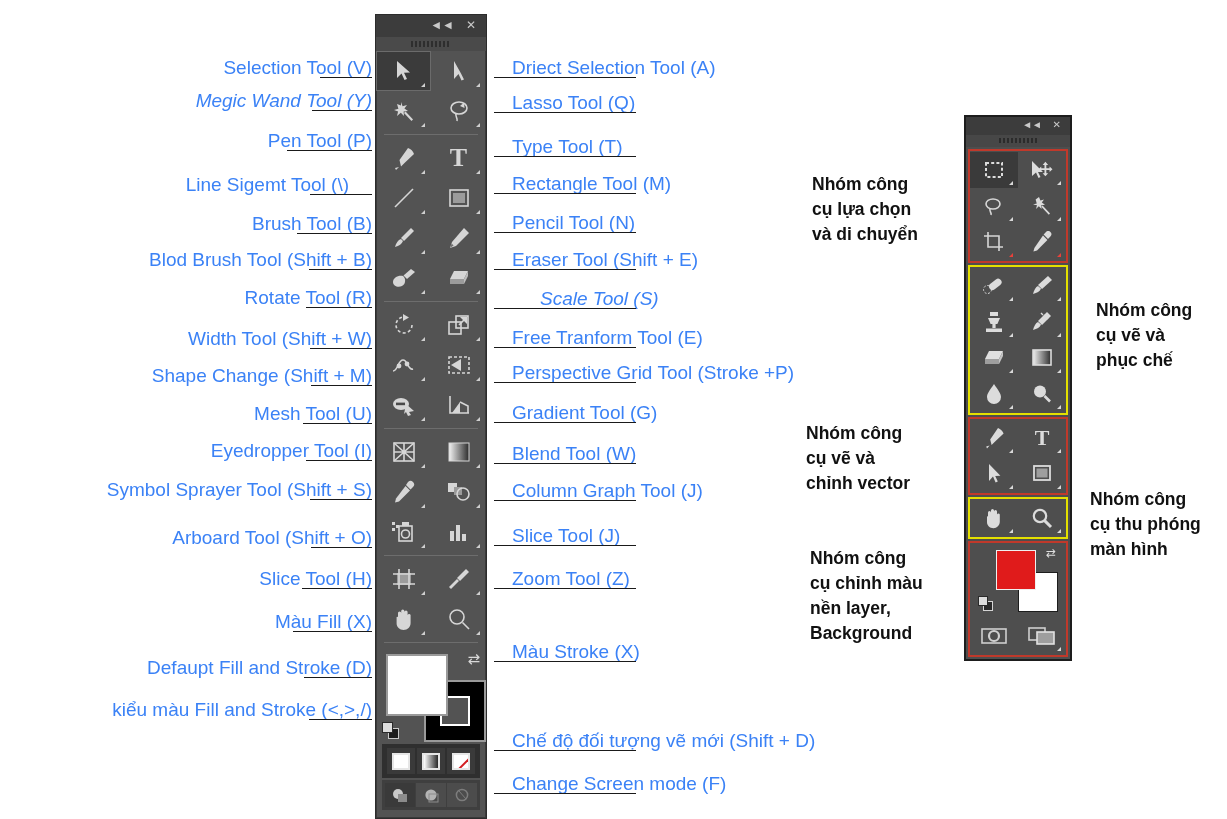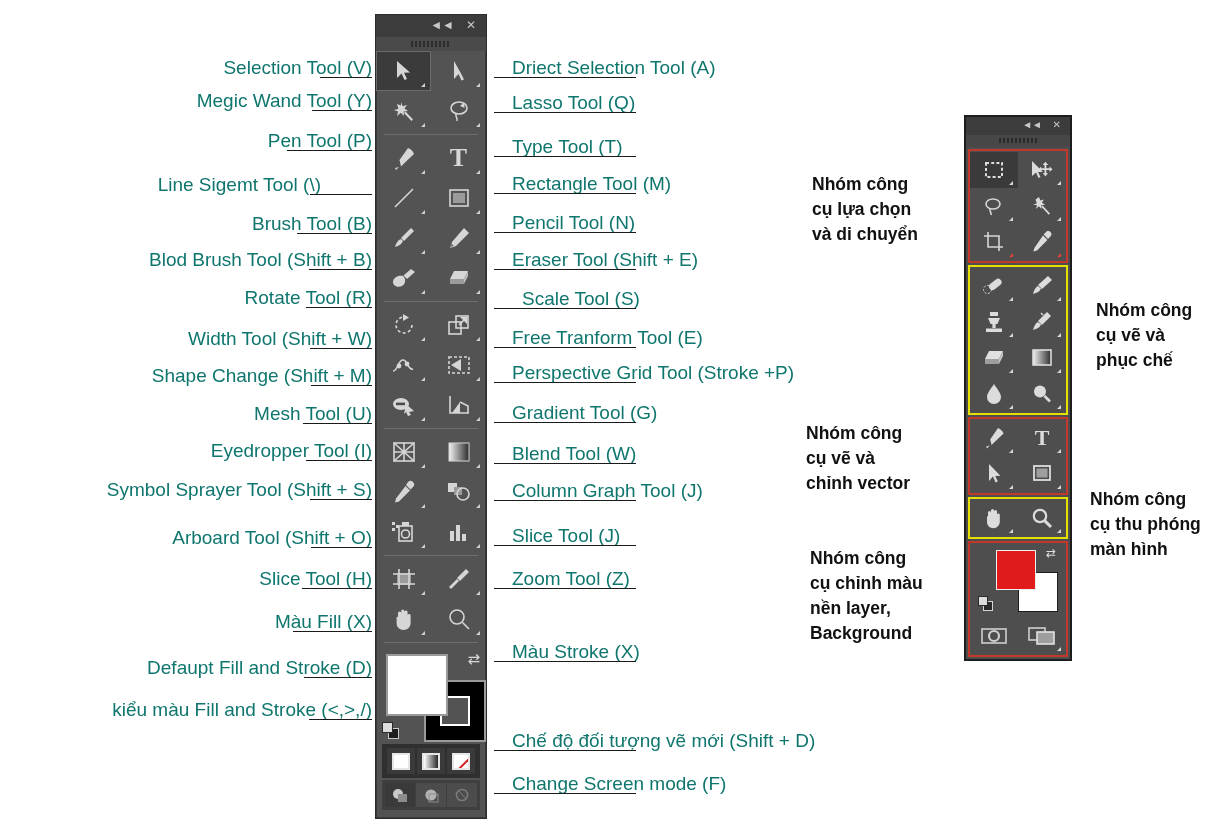--- a/index.html
+++ b/index.html
@@ -2,21 +2,21 @@
 <html><head>
 <meta charset="utf-8">
 <style>
   html,body{margin:0;padding:0;background:#ffffff;}
   body{width:1227px;height:819px;position:relative;overflow:hidden;
        font-family:"Liberation Sans","DejaVu Sans",sans-serif;color:#111;}
 
   .stage{position:absolute;left:0;top:0;width:1227px;height:819px;}
 
   
-  .lbl{position:absolute;font-size:19px;line-height:22px;white-space:nowrap;color:#0f766e;}
+  .lbl{position:absolute;font-size:19px;line-height:22px;white-space:nowrap;color:#3b82f6;}
   .lbl.right-al{text-align:right;}
   .leader{position:absolute;height:0;border-top:1.6px solid #1a1a1a;}
 
   
   .ai-bar{position:absolute;left:375px;top:14px;width:112px;height:805px;
           background:#535353;border:1px solid #2c2c2c;box-sizing:border-box;
           box-shadow:0 0 0 1px #3a3a3a inset;}
   .ai-title{position:absolute;left:0;top:0;width:100%;height:22px;background:#3c3c3c;}
   .ai-title .tbtn{position:absolute;top:4px;color:#c9c9c9;font-size:12px;line-height:12px;}
   .ai-grip{position:absolute;left:0;top:22px;width:100%;height:14px;background:#4a4a4a;}
@@ -89,25 +89,25 @@
   .ic-s{fill:none;stroke:#d6d6d6;stroke-width:1.6;}
 </style>
 </head>
 <body>
 
 <div class="stage">
 
   <div id="left-labels">
       <div class="lbl right-al" style="right: 855px; top: 57px;">Selection Tool (V)</div>
       <div class="leader" style="right: 855px; top: 77px; width: 52px;"></div>
-      <div class="lbl right-al" style="right: 855px; top: 90px;">Megic Wand Tool (Y)</div>
+      <div class="lbl right-al" style="right: 855px; top: 90px; font-style: italic;">Megic Wand Tool (Y)</div>
       <div class="leader" style="right: 855px; top: 110px; width: 60px;"></div>
       <div class="lbl right-al" style="right: 855px; top: 130px;">Pen Tool (P)</div>
       <div class="leader" style="right: 855px; top: 150px; width: 85px;"></div>
-      <div class="lbl right-al" style="right: 906px; top: 174px; text-align: right;">Line Sigemt Tool (\)</div>
+      <div class="lbl right-al" style="right: 878px; top: 174px; text-align: right;">Line Sigemt Tool (\)</div>
       <div class="leader" style="right: 855px; top: 194px; width: 62px;"></div>
       <div class="lbl right-al" style="right: 855px; top: 213px;">Brush Tool (B)</div>
       <div class="leader" style="right: 855px; top: 233px; width: 75px;"></div>
       <div class="lbl right-al" style="right: 855px; top: 249px;">Blod Brush Tool (Shift + B)</div>
       <div class="leader" style="right: 855px; top: 269px; width: 63px;"></div>
       <div class="lbl right-al" style="right: 855px; top: 287px;">Rotate Tool (R)</div>
       <div class="leader" style="right: 855px; top: 307px; width: 66px;"></div>
       <div class="lbl right-al" style="right: 855px; top: 328px;">Width Tool (Shift + W)</div>
       <div class="leader" style="right: 855px; top: 348px; width: 62px;"></div>
       <div class="lbl right-al" style="right: 855px; top: 365px;">Shape Change (Shift + M)</div>
@@ -136,21 +136,21 @@
       <div class="lbl" style="left: 512px; top: 92px;">Lasso Tool (Q)</div>
       <div class="leader" style="left: 494px; top: 112px; width: 142px;"></div>
       <div class="lbl" style="left: 512px; top: 136px;">Type Tool (T)</div>
       <div class="leader" style="left: 494px; top: 156px; width: 142px;"></div>
       <div class="lbl" style="left: 512px; top: 173px;">Rectangle Tool (M)</div>
       <div class="leader" style="left: 494px; top: 193px; width: 142px;"></div>
       <div class="lbl" style="left: 512px; top: 212px;">Pencil Tool (N)</div>
       <div class="leader" style="left: 494px; top: 232px; width: 142px;"></div>
       <div class="lbl" style="left: 512px; top: 249px;">Eraser Tool (Shift + E)</div>
       <div class="leader" style="left: 494px; top: 269px; width: 142px;"></div>
-      <div class="lbl" style="left: 522px; top: 288px;">Scale Tool (S)</div>
+      <div class="lbl" style="left: 540px; top: 288px; font-style: italic;">Scale Tool (S)</div>
       <div class="leader" style="left: 494px; top: 308px; width: 142px;"></div>
       <div class="lbl" style="left: 512px; top: 327px;">Free Tranform Tool (E)</div>
       <div class="leader" style="left: 494px; top: 347px; width: 142px;"></div>
       <div class="lbl" style="left: 512px; top: 362px;">Perspective Grid Tool (Stroke +P)</div>
       <div class="leader" style="left: 494px; top: 382px; width: 142px;"></div>
       <div class="lbl" style="left: 512px; top: 402px;">Gradient Tool (G)</div>
       <div class="leader" style="left: 494px; top: 422px; width: 142px;"></div>
       <div class="lbl" style="left: 512px; top: 443px;">Blend Tool (W)</div>
       <div class="leader" style="left: 494px; top: 463px; width: 142px;"></div>
       <div class="lbl" style="left: 512px; top: 480px;">Column Graph Tool (J)</div>

